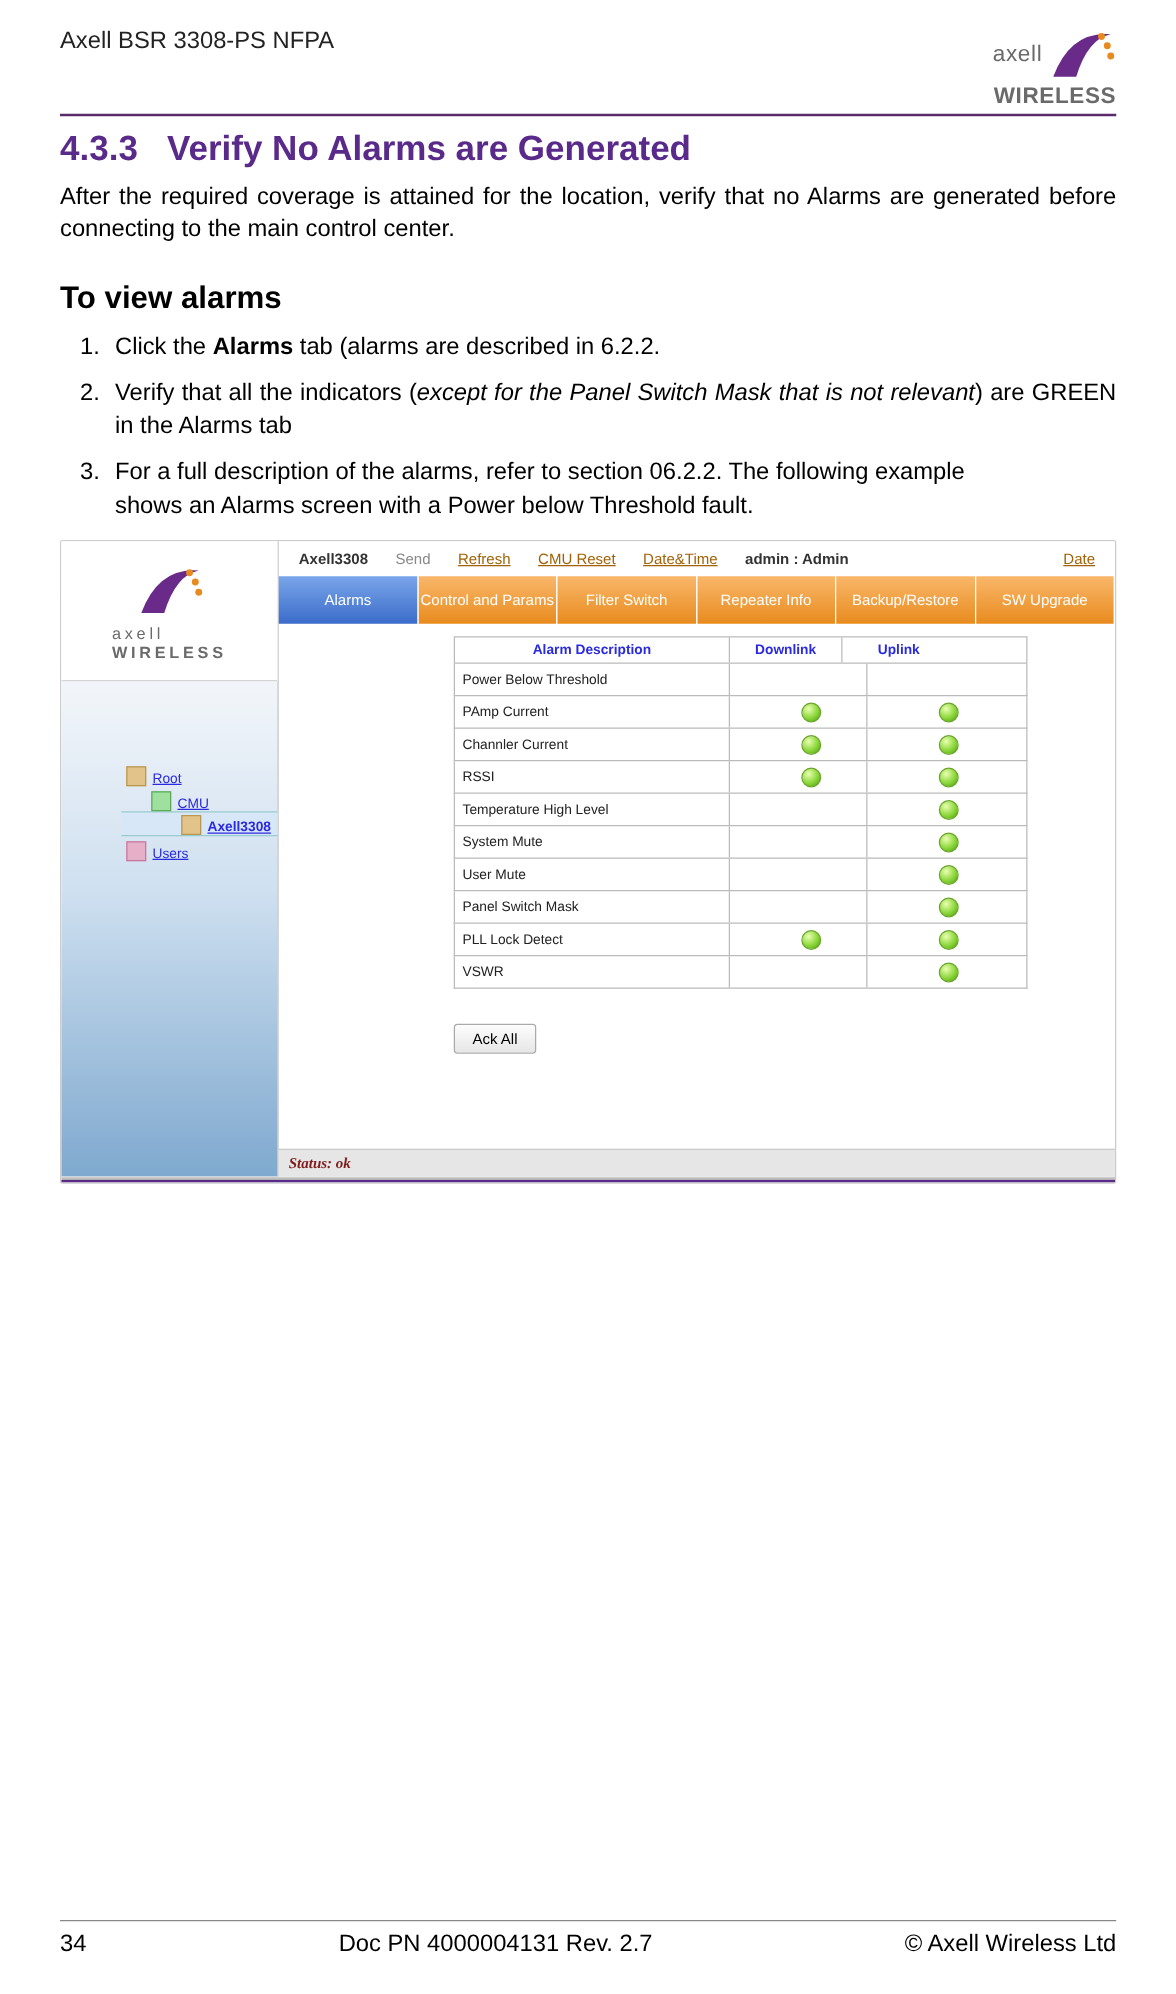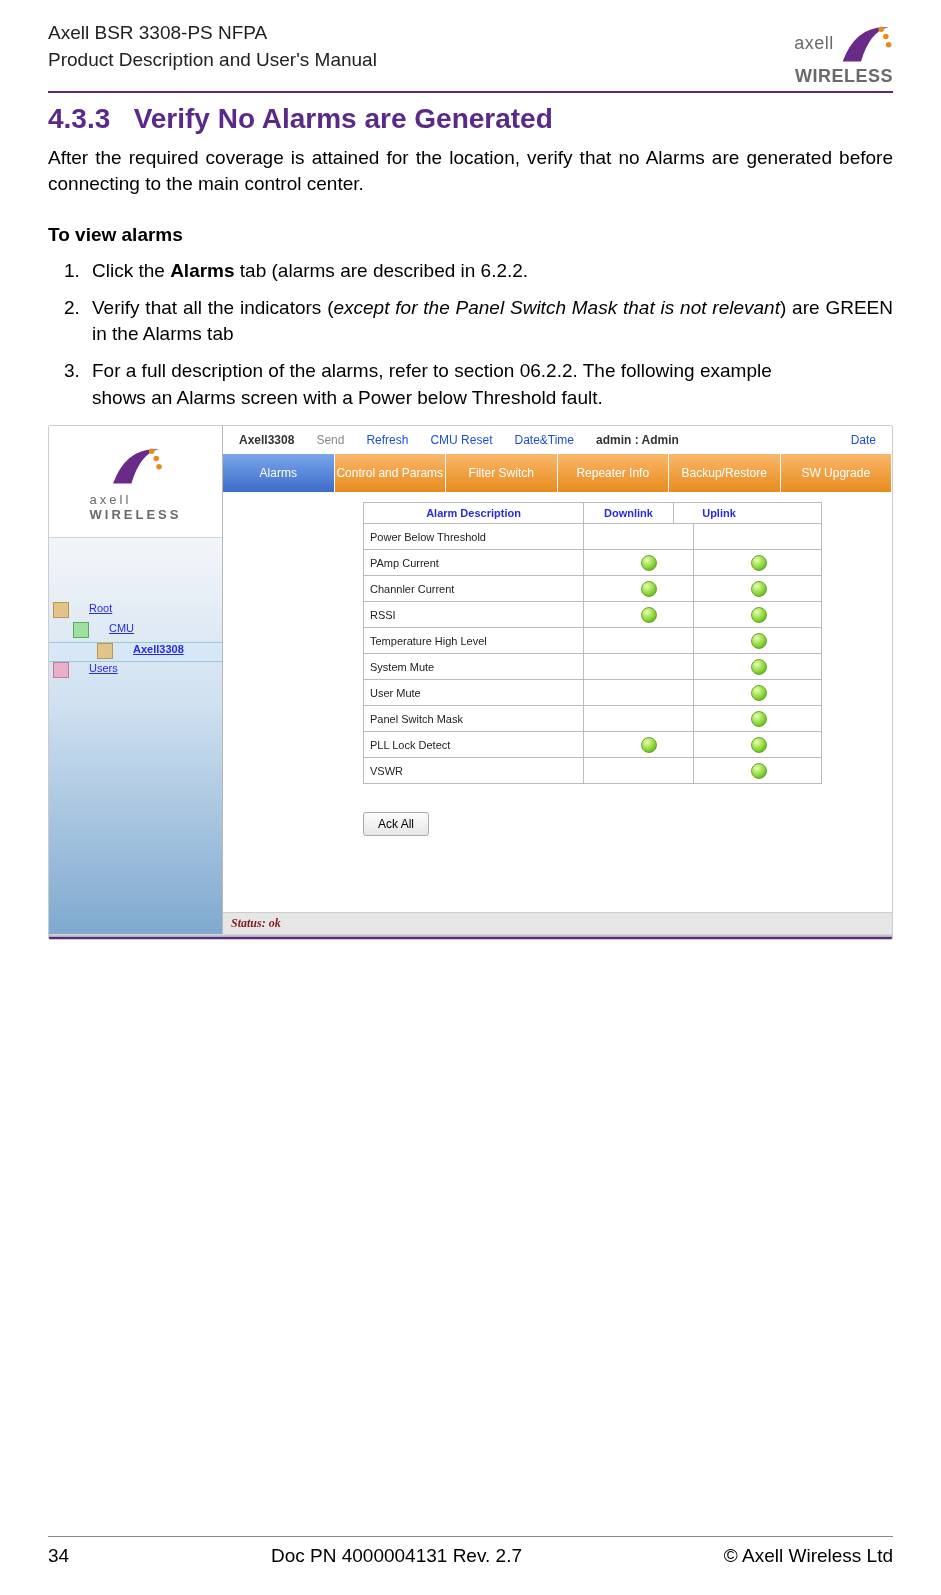--- a/index.html
+++ b/index.html
@@ -39,21 +39,21 @@
     font-weight: 700;
     margin: 8px 0 10px 0;
   }
   p.lead {
     font-size: 19px;
     line-height: 1.35;
     text-align: justify;
     margin-bottom: 28px;
     font-family: Verdana, Arial, sans-serif;
   }
-  .subhead { font-weight: 700; font-size: 19px; margin-bottom: 12px; }
+  .subhead { font-weight: 700; font-size: 25px; margin-bottom: 12px; }
   ol.steps { list-style: none; counter-reset: step; padding-left: 28px; font-size: 19px; font-family: Verdana, Arial, sans-serif; }
   ol.steps li { counter-increment: step; position: relative; margin-bottom: 10px; text-align: justify; line-height: 1.4; margin-left: 16px; }
   ol.steps li::before { content: counter(step) "."; position: absolute; left: -28px; width: 24px; }
   ol.steps li strong { font-weight: 700; }
   ol.steps li em { font-style: italic; }
 
   
   .frame-wrap { margin-top: 14px; border: 1px solid #ccc; border-radius: 2px; overflow: hidden; }
   .app { display: flex; height: 508px; }
   .sidebar {
@@ -69,21 +69,21 @@
     flex-direction: column;
     align-items: center;
     justify-content: center;
     border-bottom: 1px solid #d4d4d4;
     background: #fff;
   }
   .sidebar .brand svg { height: 46px; }
   .brand-text { font-size: 13px; color: #6a6a6a; margin-top: 4px; letter-spacing: 3px; }
   .brand-text .b { font-weight: 700; }
   .tree { margin-top: 64px; font-size: 11px; }
-  .tree-row { display: flex; align-items: flex-start; height: 20px; padding-left: 4px; gap: 20px; }
+  .tree-row { display: flex; align-items: flex-end; height: 20px; padding-left: 4px; gap: 5px; margin-left: 48px; }
   .tree-row.indent1 { padding-left: 24px; }
   .tree-row.indent2 { padding-left: 48px; background: #d7e7f7; border: 1px solid #9cc; border-left: none; border-right: none; }
   .tree-row a { color: #2a2ae0; text-decoration: underline; cursor: pointer; }
   .tree-row span.nolink { color: #2a2ae0; }
   .ticon { width: 16px; height: 16px; display: inline-flex; align-items: center; justify-content: center; font-size: 11px; }
   .folder-root { background: #e2c48a; border: 1px solid #b89850; }
   .folder-cmu  { background: #9fe09f; border: 1px solid #5cab5c; }
   .folder-3308 { background: #e2c48a; border: 1px solid #b89850; }
   .folder-users{ background: #e6b0c8; border: 1px solid #c878a0; }
 
@@ -91,21 +91,21 @@
   .toolbar {
     height: 28px;
     display: flex;
     align-items: center;
     gap: 22px;
     padding: 0 16px;
     font-size: 12px;
     color: #888;
   }
   .toolbar .name-strong { color: #333; font-weight: 700; }
-  .toolbar .blue { color: #1d4ed8; cursor: pointer; }
+  .toolbar .blue { color: #a16207; cursor: pointer; text-decoration: underline; }
   .toolbar .spacer { flex: 1; }
 
   .tabs { display: flex; height: 38px; }
   .tab {
     flex: 1;
     display: flex;
     align-items: center;
     justify-content: center;
     font-size: 12px;
     color: #fff;
@@ -184,21 +184,20 @@
     font-size: 19px;
     gap: 40px;
   }
 </style>
 </head>
 <body>
 
 <div class="page-header">
   <div class="left">
     <div>Axell BSR 3308-PS NFPA</div>
-    <div>Product Description and User's Manual</div>
   </div>
   <div class="logo">
     <div style="display:flex;flex-direction:column;align-items:flex-end;">
       <div style="display:flex;align-items:center;gap:4px;">
         <span class="logo-text"><span class="w">axell</span></span>
         <svg viewBox="0 0 60 50" width="56">
           <path d="M5 45 Q20 5 55 8 Q35 12 25 45 Z" fill="#6a2a8a"></path>
           <circle cx="47" cy="10" r="3" fill="#e88b1e"></circle>
           <circle cx="52" cy="18" r="3" fill="#e88b1e"></circle>
           <circle cx="55" cy="27" r="3" fill="#e88b1e"></circle>

